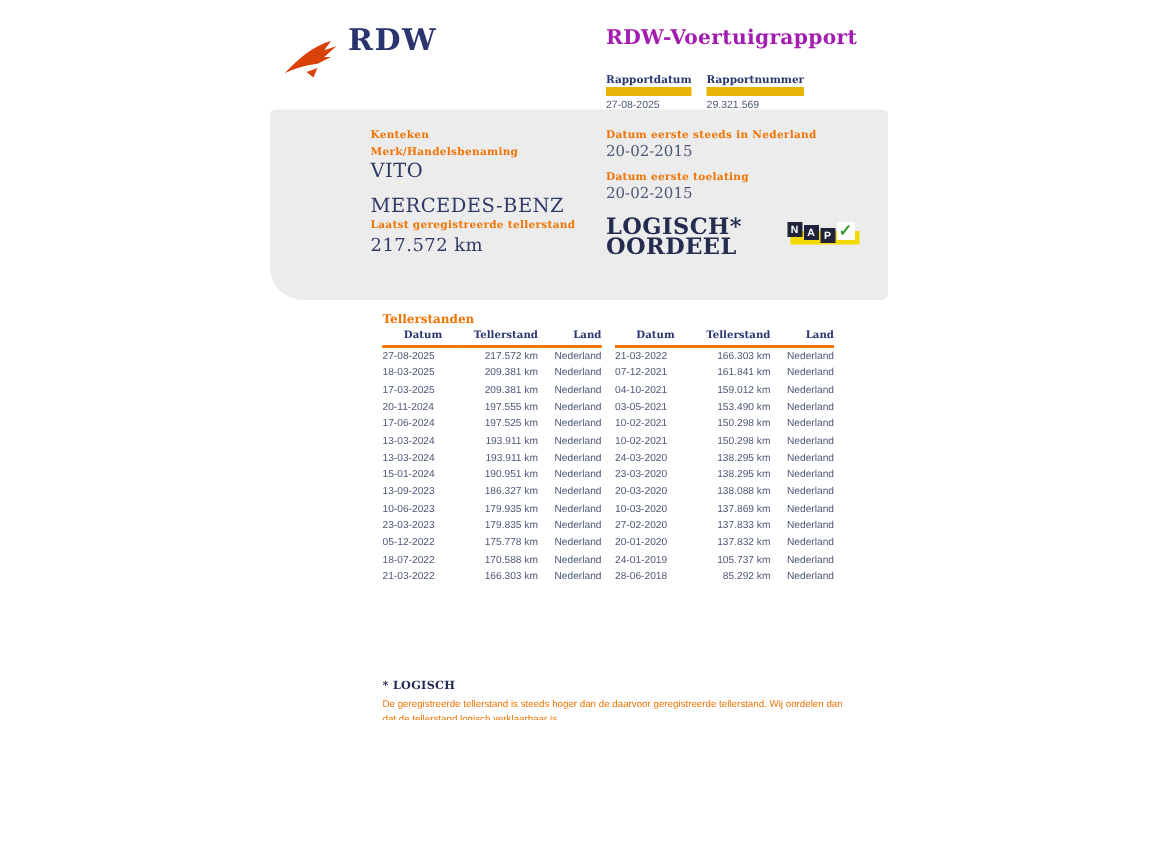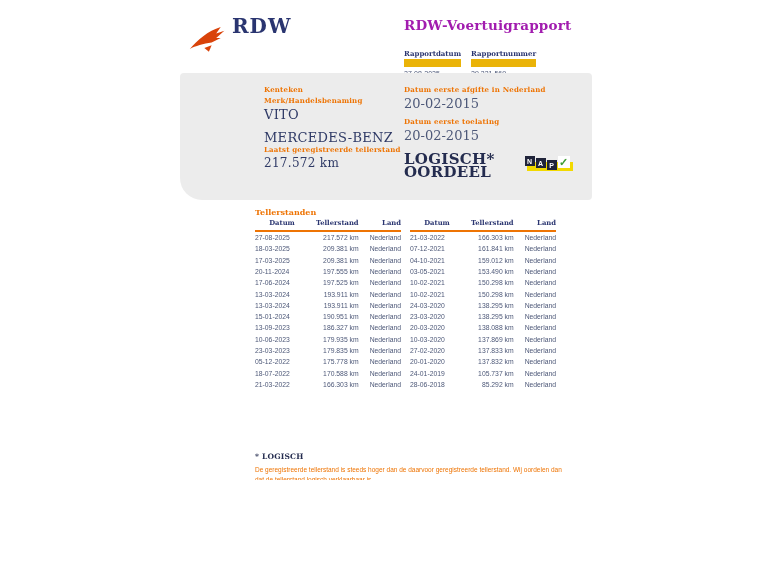--- a/index.html
+++ b/index.html
@@ -8,34 +8,34 @@
   
   .logo{position:absolute;left:188px;top:14px;display:flex;align-items:flex-start;}
   .logo svg{width:40px;height:36px;margin-top:6px;}
   .logo-text{font-family:"DejaVu Serif",serif;font-weight:700;font-size:20px;
              color:#2a3570;letter-spacing:1px;margin-left:4px;}
   .title-block{position:absolute;left:404px;top:17px;}
   .report-title{margin:0;font-family:"DejaVu Serif",serif;font-weight:700;
                 font-size:13.5px;color:#a21caf;letter-spacing:.2px;}
   .meta{display:flex;gap:10px;margin-top:9px;}
   .meta-label{display:inline-block;font-family:"DejaVu Serif",serif;font-weight:700;
-              font-size:7px;color:#2a3570;border-bottom:8px solid #eab308;padding-bottom:1px;}
+              font-size:7px;color:#2a3570;border-bottom:6px solid #eab308;padding-bottom:1px;}
   .meta-value{font-size:7px;color:#4d5878;margin-top:3px;}
   
   .summary-panel{position:absolute;left:180px;top:73px;width:412px;height:127px;
                  background:#ececec;border-radius:4px 4px 4px 22px;}
   .sp-col{position:absolute;top:12px;}
-  .sp-left{left:84px;width:145px;}
+  .sp-left{left:67px;width:145px;}
   .sp-right{left:224px;width:180px;}
   .f-label{font-family:"DejaVu Serif",serif;font-weight:700;font-size:7px;
            color:#ee7404;letter-spacing:.2px;margin-bottom:2px;}
   .f-value-lg{font-family:"DejaVu Serif",serif;font-size:13px;color:#2f3a66;
               letter-spacing:.3px;line-height:15px;}
   .f-value-md{font-family:"DejaVu Serif",serif;font-size:12px;color:#2f3a66;letter-spacing:.3px;}
-  .f-value-sm{font-family:"DejaVu Serif",serif;font-size:13px;color:#4d5878;}
+  .f-value-sm{font-family:"DejaVu Serif",serif;font-size:10px;color:#4d5878;}
   .gap8{margin-bottom:8px;} .gap6{margin-bottom:6px;}
   .verdict-row{display:flex;align-items:flex-start;margin-top:10px;}
   .verdict{font-family:"DejaVu Serif",serif;font-weight:700;font-size:15px;
            line-height:13px;color:#242c4f;letter-spacing:.3px;}
   .nap{position:relative;width:50px;height:17px;margin-left:30px;margin-top:2px;}
   .nap-bar{position:absolute;left:2px;top:7px;width:46px;height:9px;background:#f2d900;}
   .nap-sq{position:absolute;width:10px;height:10px;background:#20243a;color:#fff;
           font-family:"Liberation Sans",sans-serif;font-weight:700;font-size:7px;
           display:flex;align-items:center;justify-content:center;}
   .nap-n{left:0;top:1px;} .nap-a{left:11px;top:3px;} .nap-p{left:22px;top:5px;}
@@ -97,21 +97,21 @@
   <section class="summary-panel">
     <div class="sp-col sp-left">
       <div class="f-label">Kenteken</div>
       <div class="f-label">Merk/Handelsbenaming</div>
       <div class="f-value-lg gap8">VITO</div>
       <div class="f-value-lg">MERCEDES-BENZ</div>
       <div class="f-label">Laatst geregistreerde tellerstand</div>
       <div class="f-value-md">217.572 km</div>
     </div>
     <div class="sp-col sp-right">
-      <div class="f-label">Datum eerste afgifte in Nederland</div>
+      <div class="f-label">Datum eerste steeds in Nederland</div>
       <div class="f-value-sm gap6">20-02-2015</div>
       <div class="f-label">Datum eerste toelating</div>
       <div class="f-value-sm">20-02-2015</div>
       <div class="verdict-row">
         <div class="verdict">
           <div>LOGISCH*</div>
           <div>OORDEEL</div>
         </div>
         <div class="nap">
           <div class="nap-bar"></div>

